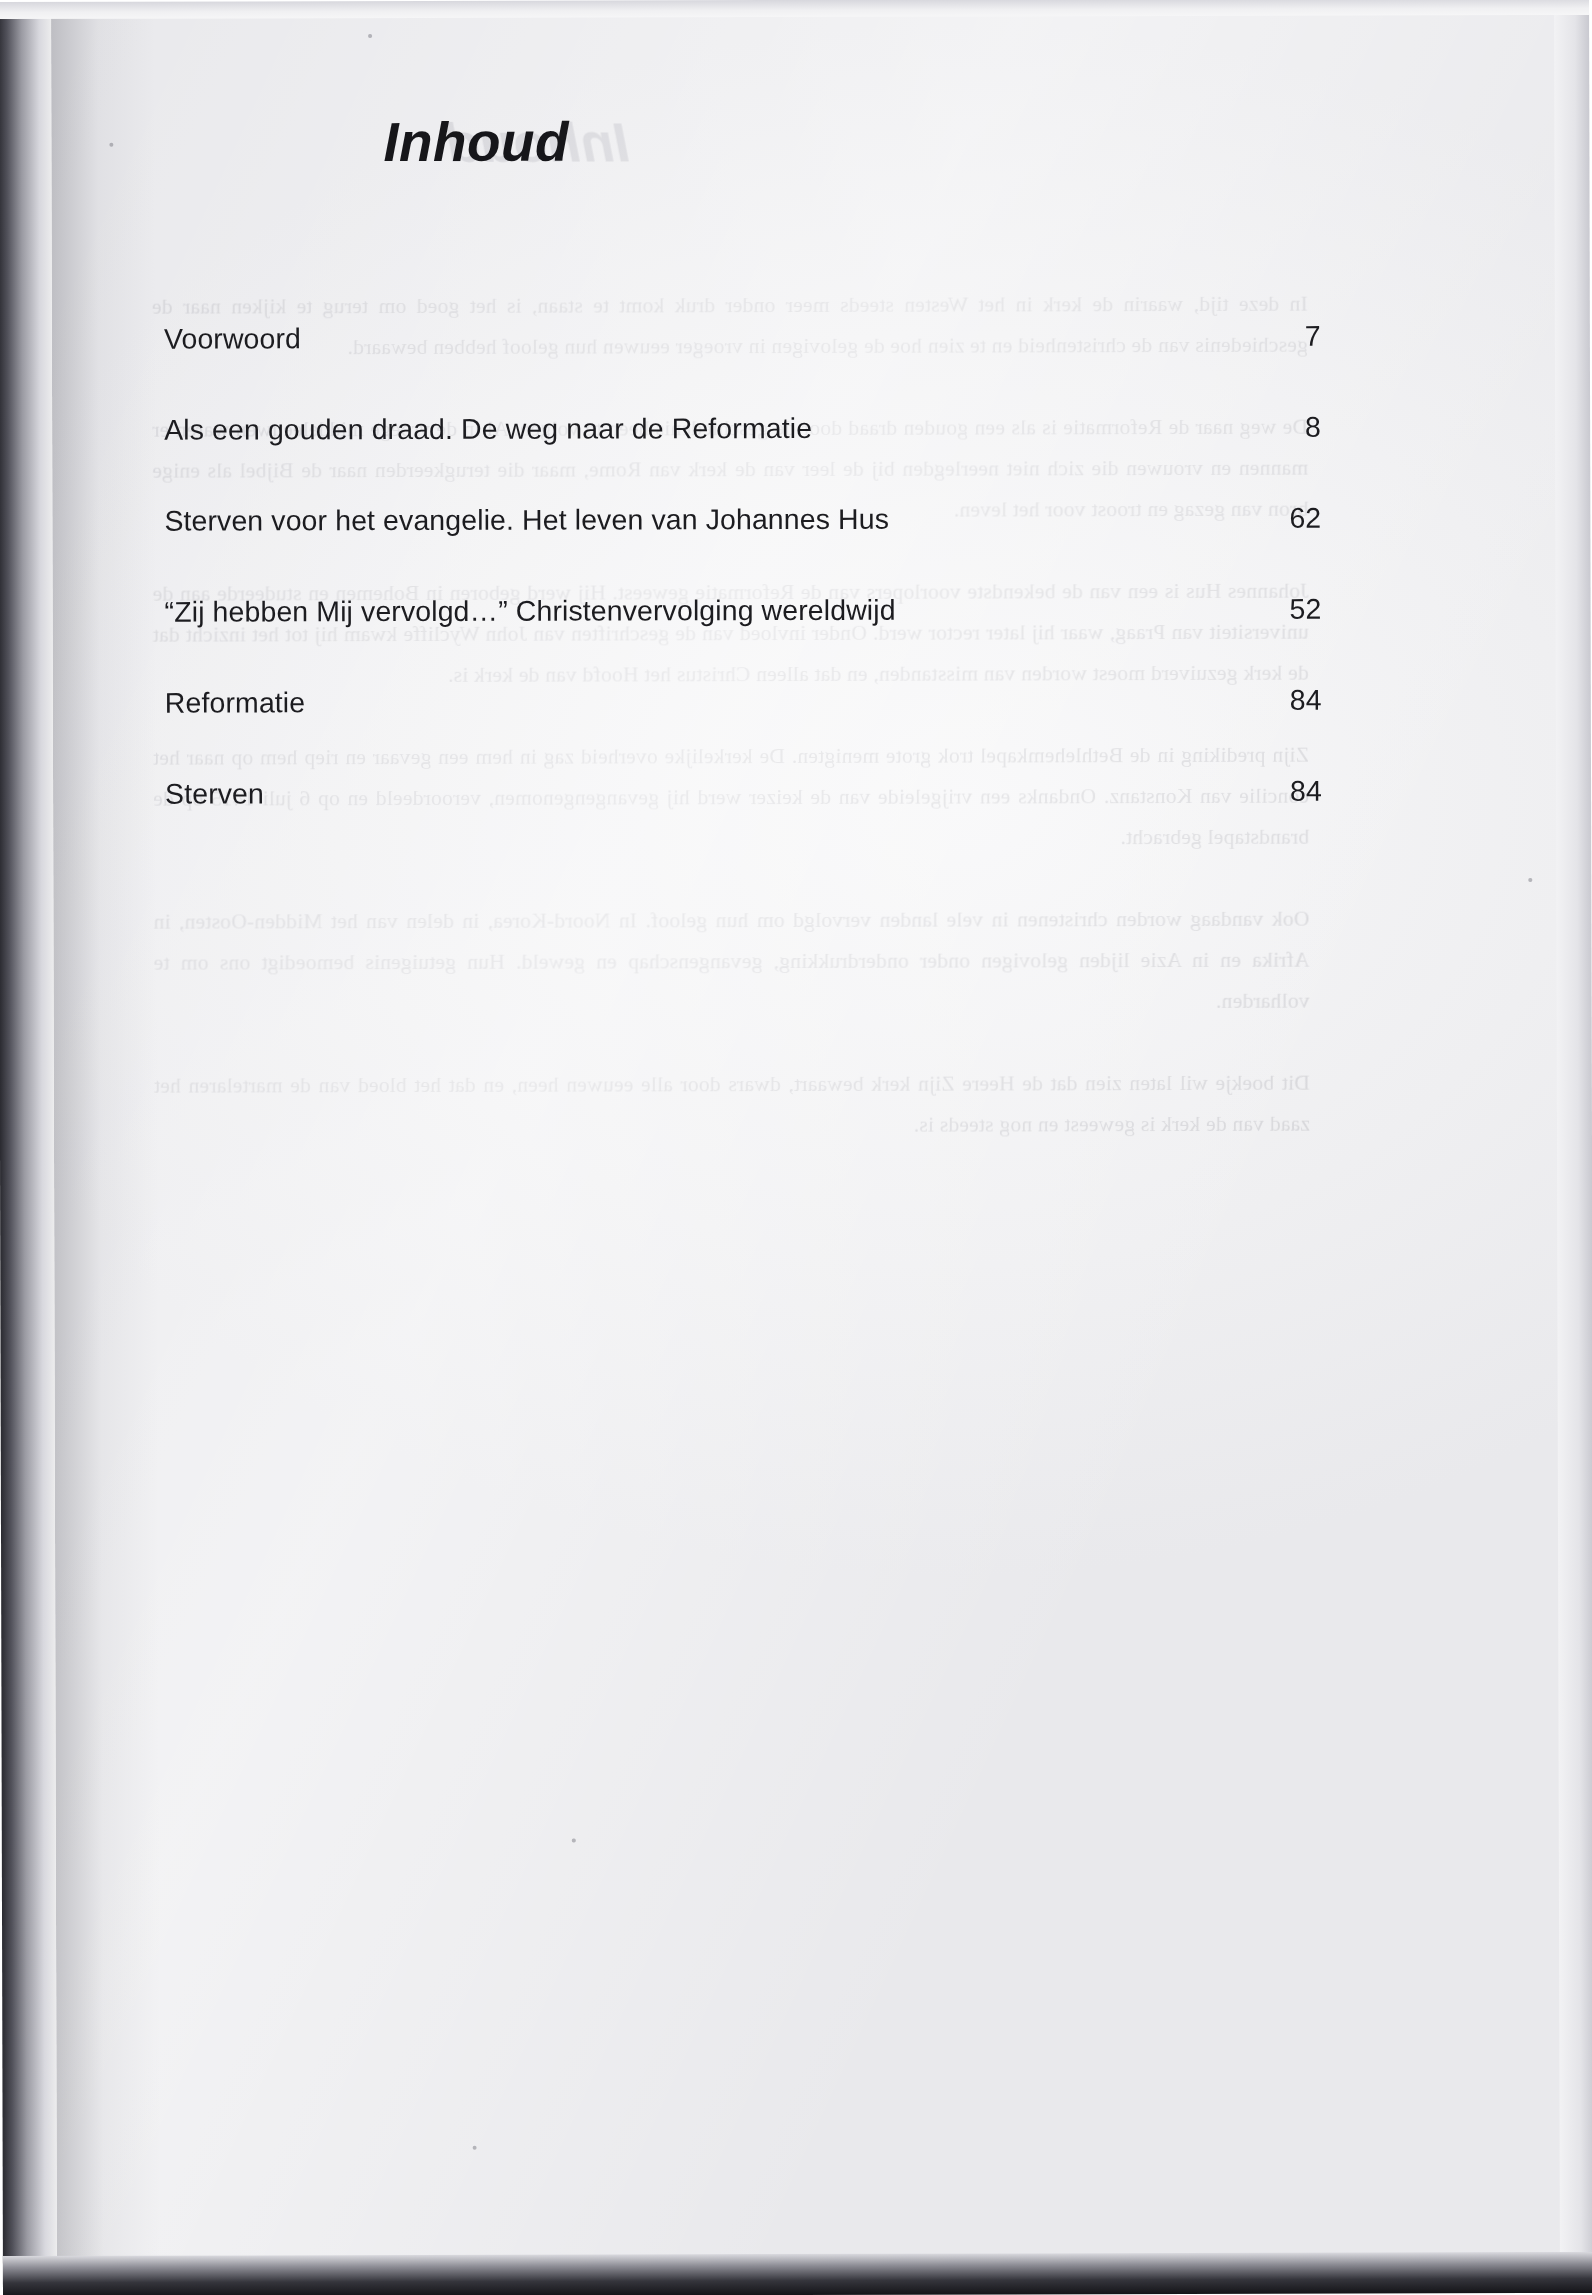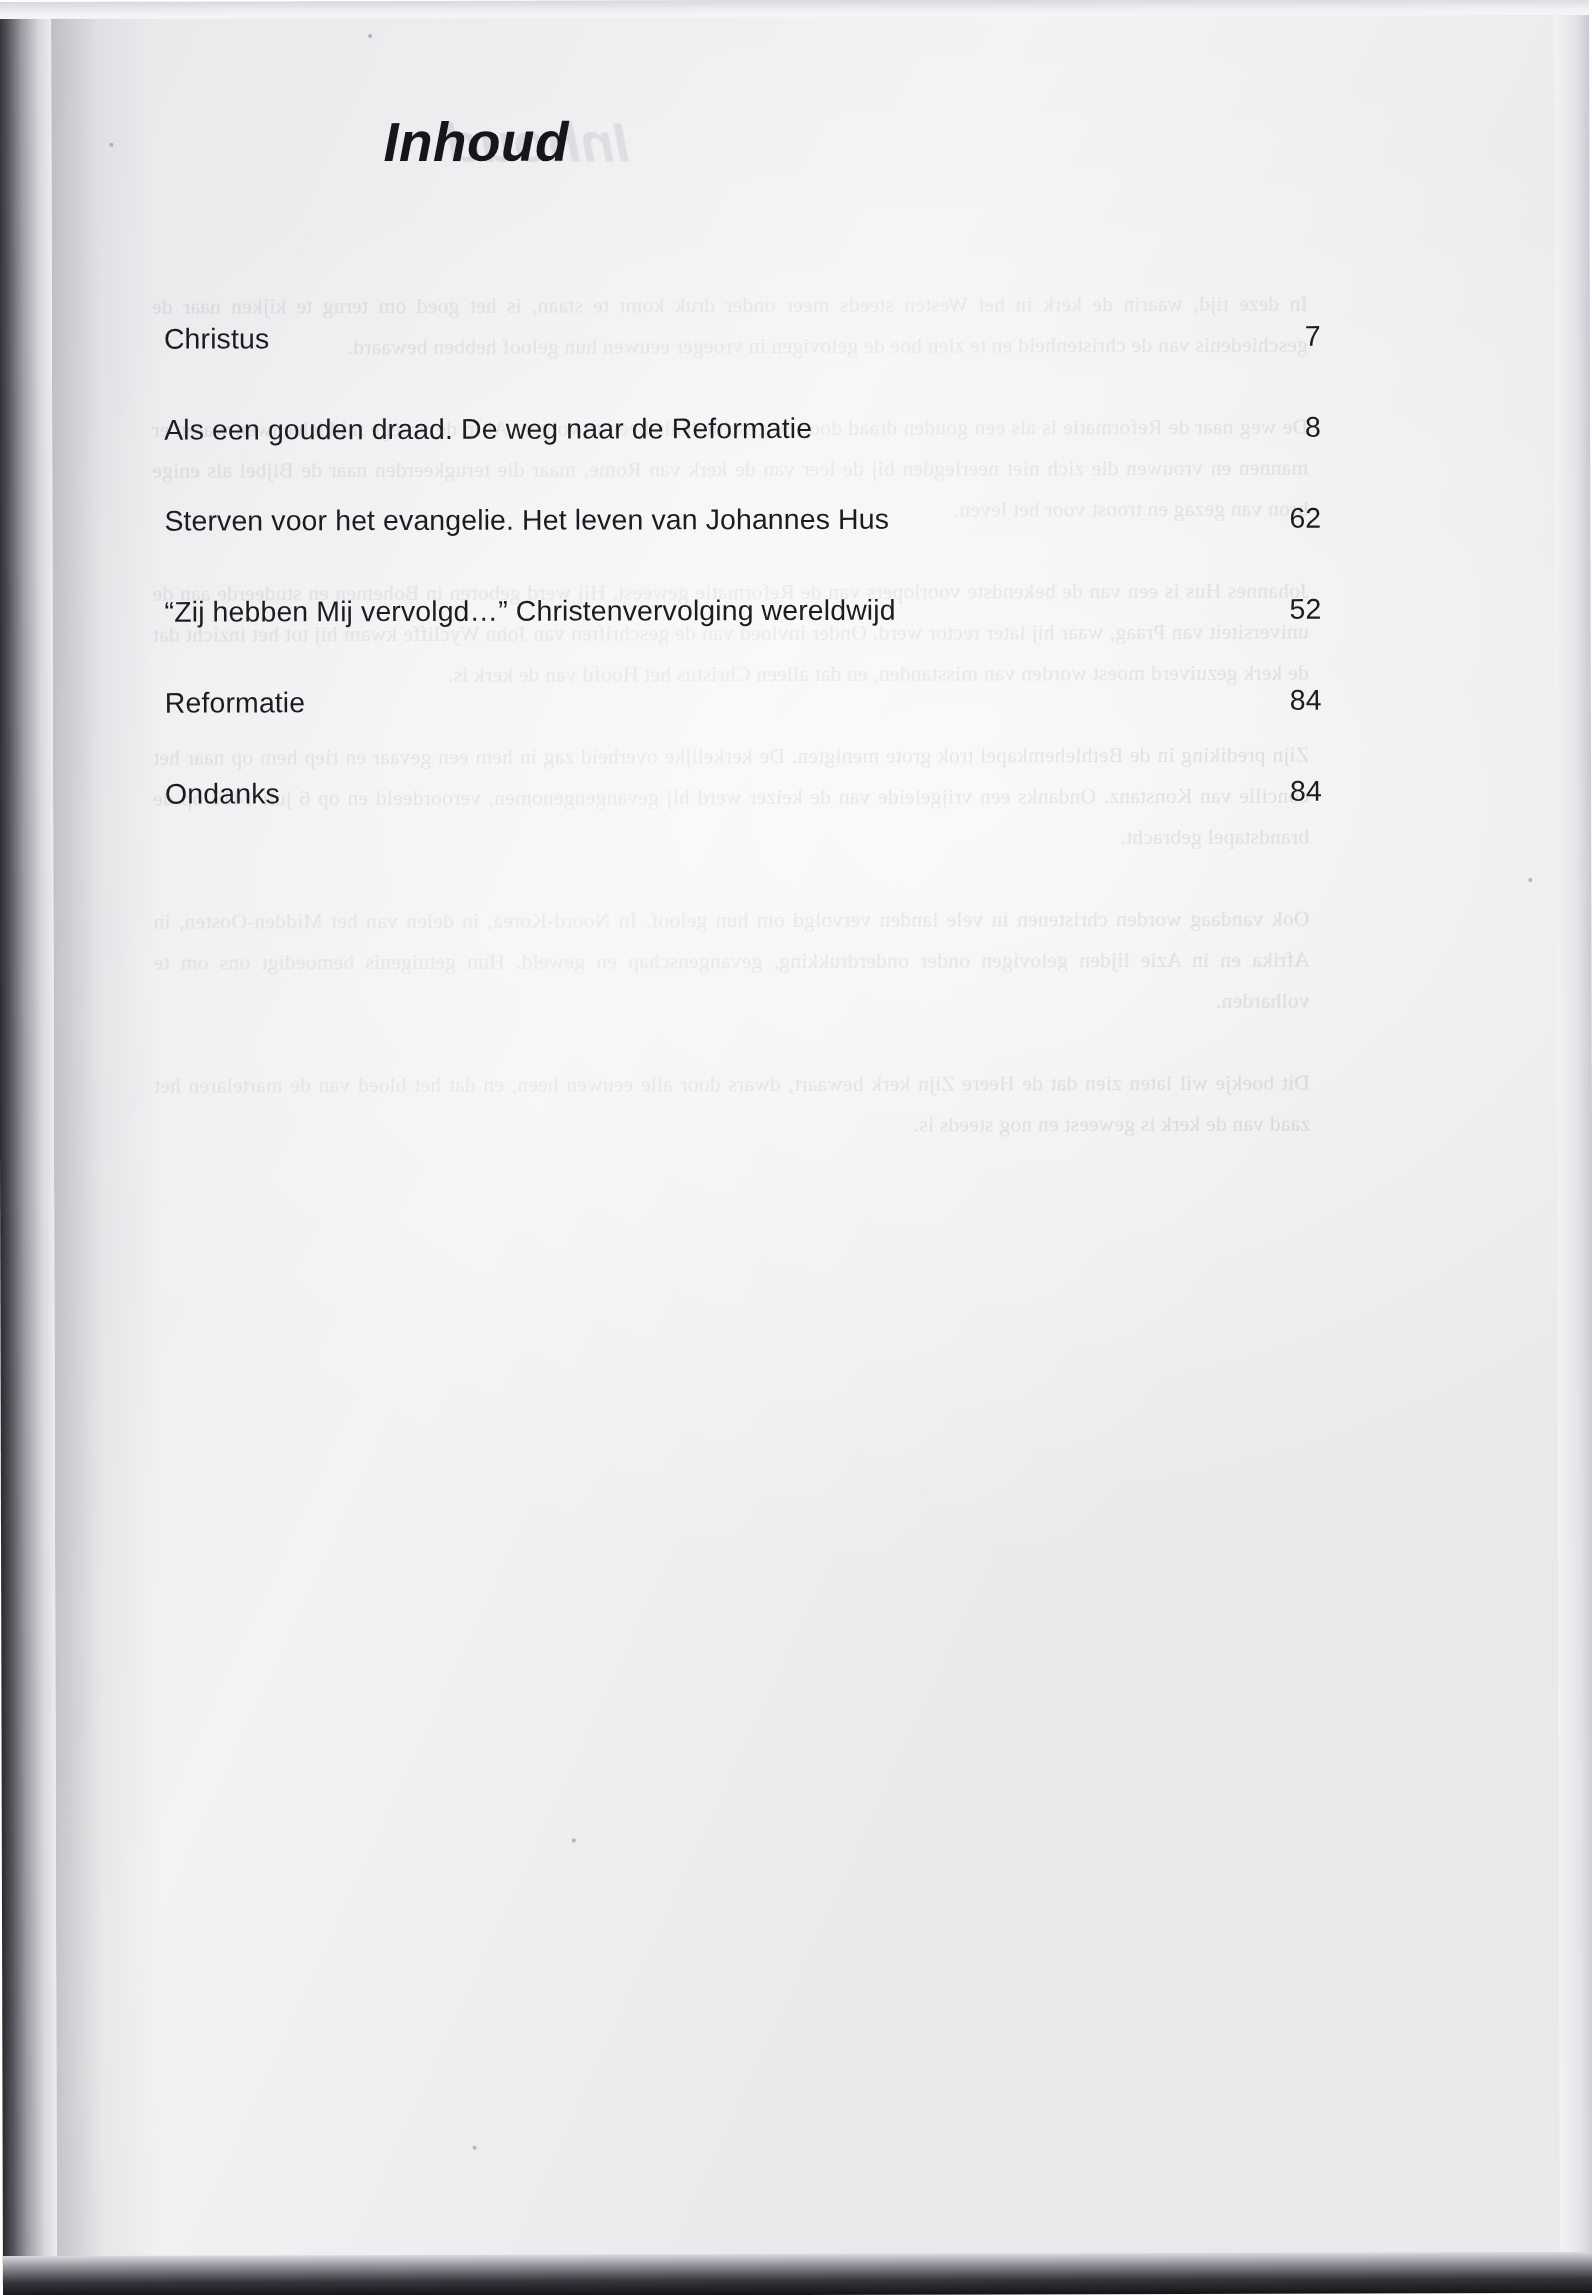--- a/index.html
+++ b/index.html
@@ -219,21 +219,21 @@
   <div class="speck" style="left:570px; top:1838px; width:3.5px; height:3.5px;"></div>
   <div class="speck" style="left:1529px; top:880px; width:3.5px; height:3.5px;"></div>
 
   <div class="content">
 
     <div class="toc-title">Inhoud</div>
 
     <div class="toc">
 
       <div class="toc-entry">
-        <span class="label">Christus</span>
+        <span class="label">Voorwoord</span>
         <span class="page-num">7</span>
       </div>
 
       <div class="toc-entry">
         <span class="label">Als een gouden draad. De weg naar de Reformatie</span>
         <span class="page-num">8</span>
       </div>
 
       <div class="toc-entry">
         <span class="label">Sterven voor het evangelie. Het leven van Johannes Hus</span>
@@ -244,20 +244,20 @@
         <span class="label">“Zij hebben Mij vervolgd…” Christenvervolging wereldwijd</span>
         <span class="page-num">52</span>
       </div>
 
       <div class="toc-entry">
         <span class="label">Reformatie</span>
         <span class="page-num">84</span>
       </div>
 
       <div class="toc-entry">
-        <span class="label">Ondanks</span>
+        <span class="label">Sterven</span>
         <span class="page-num">84</span>
       </div>
 
     </div>
   </div>
 </div>
 
 
 </body></html>

